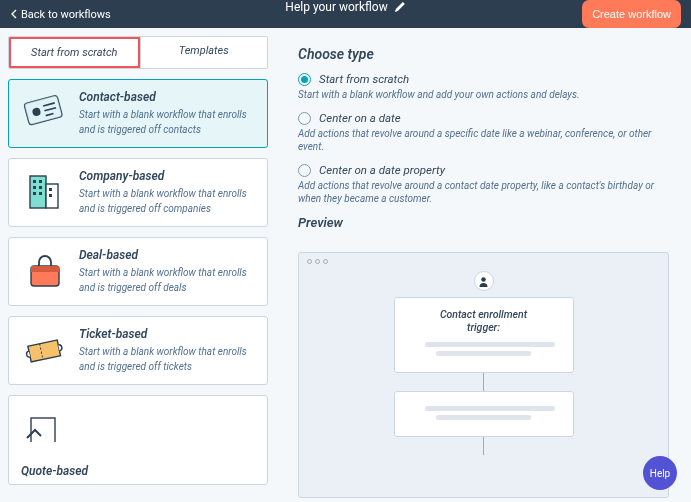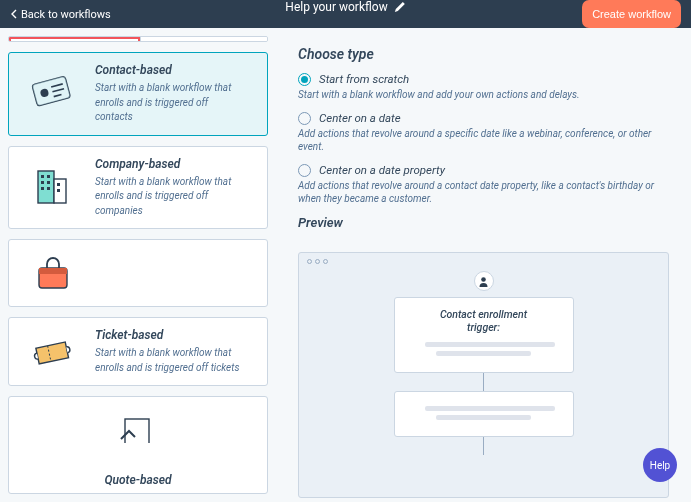--- a/index.html
+++ b/index.html
@@ -8,21 +8,21 @@
   .back { display:flex; align-items:center; gap:4px; font-size:11px; cursor:pointer; }
   .title-wrap { position:absolute; left:50%; transform:translateX(-50%); display:flex; align-items:center; gap:6px; color:#fff; font-size:12px; }
   .create-btn { margin-left:auto; background:#ff7a59; color:#fff; border:none; padding:5px 10px; font-size:11px; border-radius:7px; cursor:pointer; }
   .body { display:flex; height:calc(100% - 28px);font-style:italic; }
   .left { width:276px; flex-shrink:0; padding:8px; display:flex; flex-direction:column; gap:10px; overflow:hidden; }
   .tabs { display:flex; border:1px solid #cbd6e2; border-radius:2px; overflow:hidden; }
   .tab { flex:1; text-align:center; padding:7px 0; font-size:11px; color:#33475b; cursor:pointer; background:#fff; }
   .tab.active { border:2px solid #f2545b; background:#fff; color:#33475b; }
   .tab:not(.active){ border:none; }
   .tabs .tab + .tab { border-left:1px solid #cbd6e2; }
-  .card { border:1px solid #cbd6e2; border-radius:3px; padding:10px 20px; display:flex; gap:20px; align-items:center; background:#fff; cursor:pointer; }
+  .card { border:1px solid #cbd6e2; border-radius:3px; padding:10px 12px; display:flex; gap:12px; align-items:flex-start; background:#fff; cursor:pointer; }
   .card.selected { border:1px solid #00a4bd; background:#e5f5f8; }
   .card .icon-box { width:46px; height:46px; flex-shrink:0; display:flex; align-items:center; justify-content:center; }
   .card h4 { font-size:12px; font-weight:600; margin-bottom:4px; color:#33475b; }
   .card p { font-size:10px; color:#516f90; line-height:1.45; }
   .right { flex:1; padding:18px 22px 0 22px; overflow:hidden; }
   .right h3 { font-size:14px; font-weight:600; margin-bottom:10px; }
   .radio-row { display:flex; gap:8px; margin-bottom:2px; align-items:flex-start; }
   .radio { width:13px; height:13px; border:1px solid #7c98b6; border-radius:50%; flex-shrink:0; margin-top:1px; position:relative; cursor:pointer; }
   .radio.checked { border-color:#00a4bd; }
   .radio.checked::after { content:""; position:absolute; inset:2px; background:#00a4bd; border-radius:50%; }
@@ -32,21 +32,21 @@
   .preview-frame { border:1px solid #cbd6e2; border-radius:3px; background:#eaf0f6; height:246px; position:relative; }
   .traffic { position:absolute; top:6px; left:8px; display:flex; gap:3px; }
   .dot { width:5px; height:5px; border:1px solid #99acc2; border-radius:50%; }
   .canvas { position:absolute; inset:18px 12px 12px 12px; display:flex; flex-direction:column; align-items:center; }
   .node { width:180px; background:#fff; border:1px solid #cbd6e2; border-radius:3px; padding:10px 30px 12px; text-align:center; }
   .avatar-circle { width:20px; height:20px; border:1px solid #cbd6e2; border-radius:50%; display:flex; align-items:center; justify-content:center; margin-bottom:6px; background:#fff; }
   .node-title { font-size:10.5px; color:#33475b; margin-bottom:8px; font-weight:500;}
   .ph { height:5px; background:#dfe3eb; border-radius:2px; margin:4px auto; }
   .ph.w1{width:130px;} .ph.w2{width:95px;}
   .link { width:1px; height:18px; background:#99acc2; }
-  .help { position:absolute; right:14px; bottom:20px; width:34px; height:34px; background:#5252d4; color:#fff; border-radius:50%; display:flex; align-items:center; justify-content:center; font-size:10px; cursor:pointer;}
+  .help { position:absolute; right:14px; bottom:12px; width:34px; height:34px; background:#5252d4; color:#fff; border-radius:50%; display:flex; align-items:center; justify-content:center; font-size:10px; cursor:pointer;}
   svg { display:block; }
 </style>
 </head>
 <body>
 
 <div class="header">
   <div class="back">
     <svg width="7" height="10" viewBox="0 0 7 10">
         <path d="M6 1 2 5l4 4" stroke="#fff" stroke-width="1.4" fill="none"></path>
       </svg>
@@ -110,20 +110,24 @@
       </div>
     </div>
 
     <div class="card">
       <div class="icon-box">
         <svg width="46" height="42" viewBox="0 0 46 42">
             <rect x="10" y="16" width="28" height="20" rx="3" fill="#ff7a59" stroke="#2d3e50" stroke-width="1.4"></rect>
             <rect x="10" y="16" width="28" height="6" fill="#d45b3d"></rect>
             <path d="M18 16v-4a6 6 0 0 1 12 0v4" fill="none" stroke="#2d3e50" stroke-width="1.8"></path>
           </svg>
+      </div>
+      <div>
+        <h4>Deal-based</h4>
+        <p>Start with a blank workflow that enrolls and is triggered off deals</p>
       </div>
     </div>
 
     <div class="card">
       <div class="icon-box">
         <svg width="46" height="42" viewBox="0 0 46 42">
             <g transform="rotate(-12 23 21)">
               <path d="M8 14h30v16H8z" fill="#f5c26b" stroke="#2d3e50" stroke-width="1.4"></path>
               <path d="M8 19a3 3 0 0 0 0 6M38 19a3 3 0 0 1 0 6" fill="#fff" stroke="#2d3e50" stroke-width="1.4"></path>
               <line x1="20" y1="14" x2="20" y2="30" stroke="#2d3e50" stroke-width="1" stroke-dasharray="2 2"></line>

